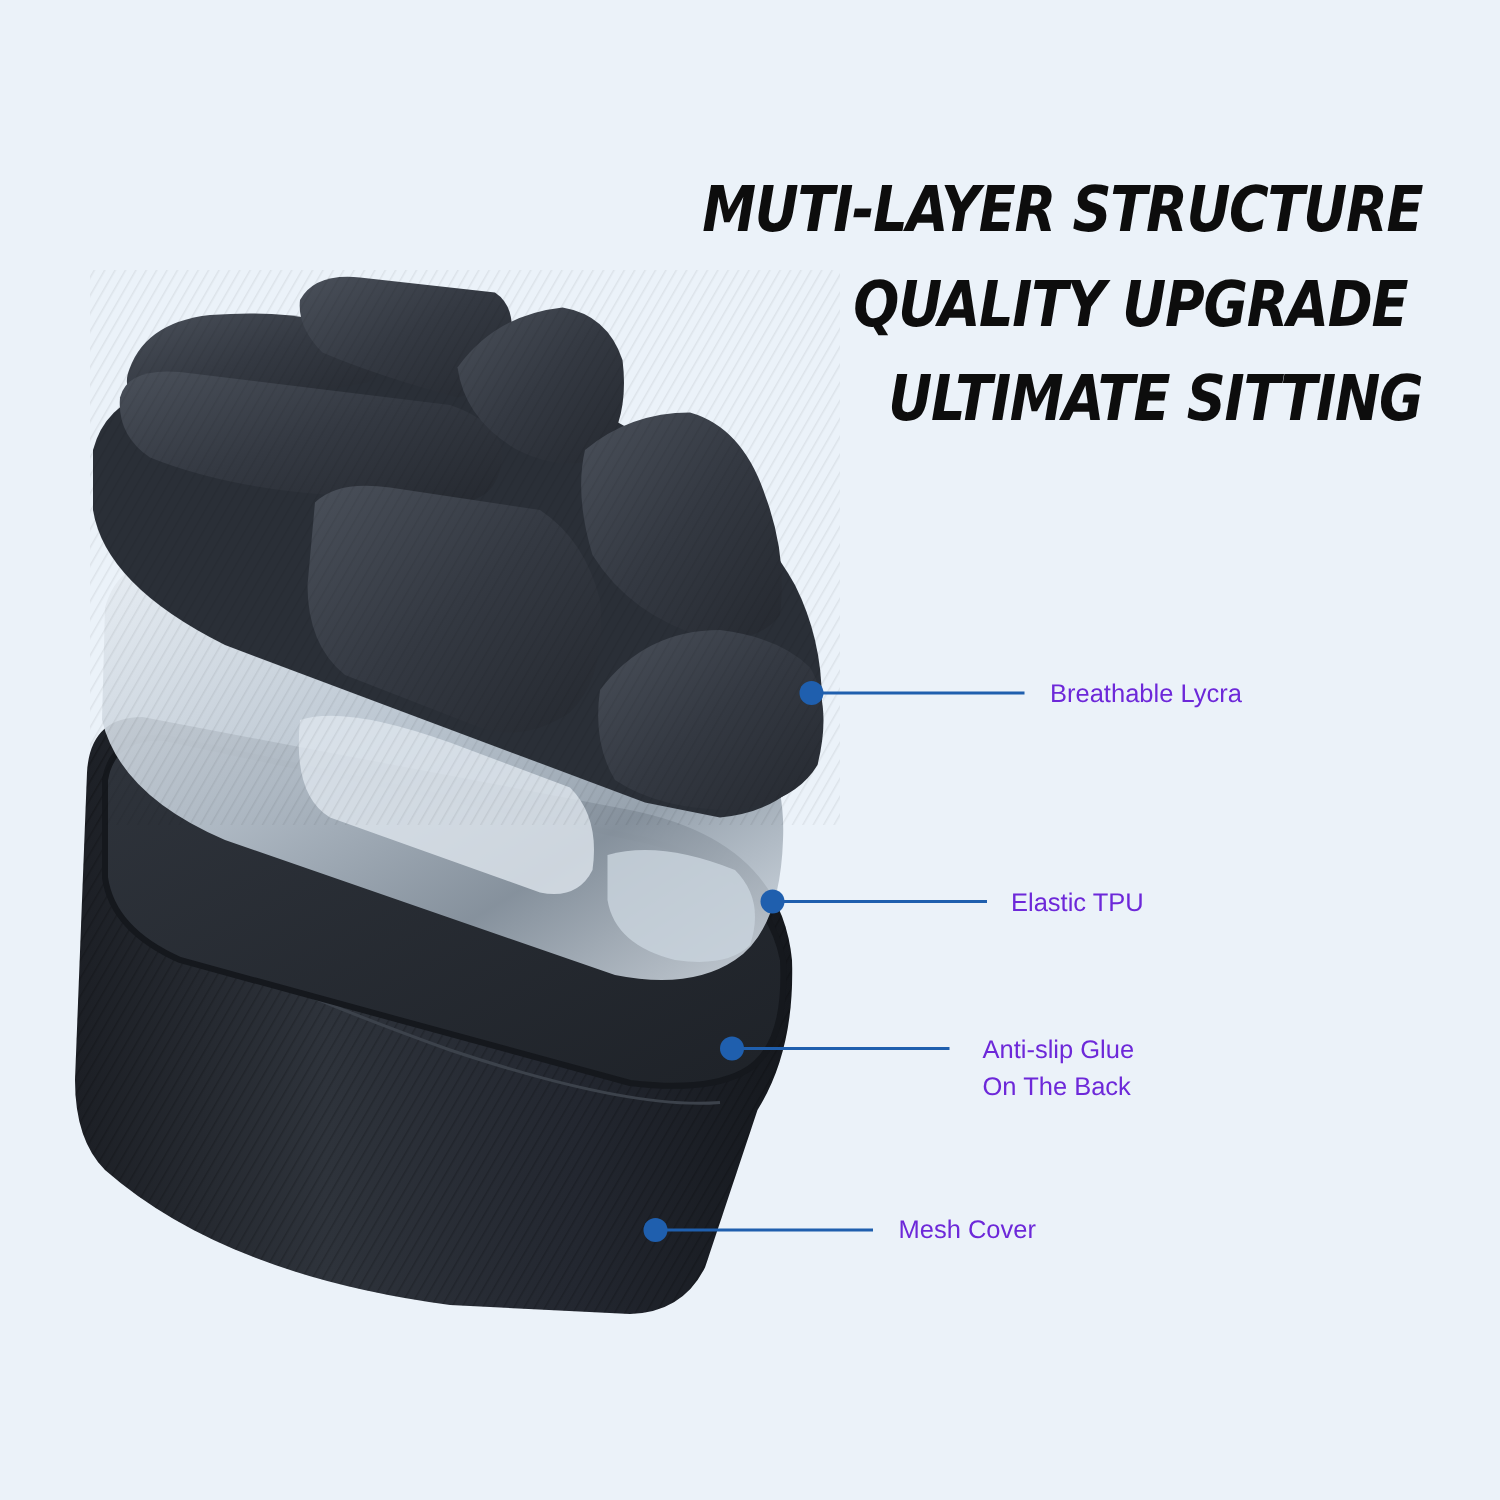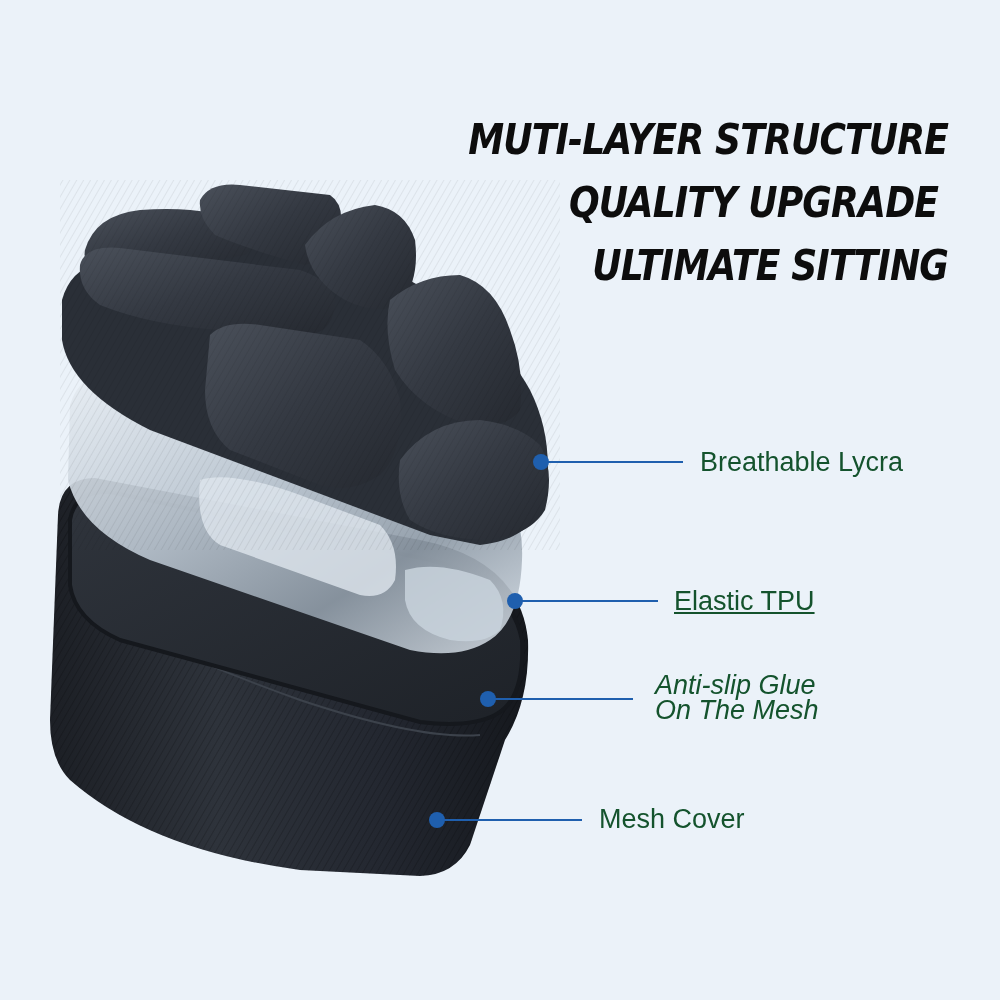--- a/index.html
+++ b/index.html
@@ -1,20 +1,20 @@
 <!DOCTYPE html>
 <html><head>
 <meta charset="utf-8">
 <style>
   html, body { margin:0; padding:0; }
   body { width:1000px; height:1000px; overflow:hidden; background:#ebf2f9; position:relative; font-family:"Liberation Sans", sans-serif; }
   .headline { position:absolute; right:52px; top:108px; text-align:right;font-style:italic; }
   .headline .line { display:block; font-family:"DejaVu Sans", sans-serif; font-weight:bold; color:#0d0d0d; font-size:42px; letter-spacing:-1px; line-height:63px; transform:scaleX(0.86); transform-origin:right center; white-space:nowrap; }
   .art { position:absolute; left:0; top:0; width:1000px; height:1000px; }
-  .callout-label { position:absolute; color:#14532d; font-size:27px; line-height:25px; font-family:"Liberation Sans", sans-serif; }
+  .callout-label { position:absolute; color:#6d28d9; font-size:17px; line-height:25px; font-family:"Liberation Sans", sans-serif; }
 </style>
 </head>
 <body>
 
 <div class="headline">
   <span class="line">MUTI-LAYER STRUCTURE</span>
   <span class="line" style="margin-right:10px">QUALITY UPGRADE</span>
   <span class="line">ULTIMATE SITTING</span>
 </div>
 
@@ -89,18 +89,18 @@
     <line x1="488" y1="699" x2="633" y2="699" stroke="#1f5fae" stroke-width="2"></line>
     <circle cx="488" cy="699" r="8" fill="#1f5fae"></circle>
   </g>
   <g>
     <line x1="437" y1="820" x2="582" y2="820" stroke="#1f5fae" stroke-width="2"></line>
     <circle cx="437" cy="820" r="8" fill="#1f5fae"></circle>
   </g>
 </svg>
 
 <div class="callout-label" style="left:700px; top:450px;">Breathable Lycra</div>
-<div class="callout-label" style="left:674px; top:589px;text-decoration:underline;">Elastic TPU</div>
-<div class="callout-label" style="left:655px; top:673px;font-style:italic;">
+<div class="callout-label" style="left:674px; top:589px;">Elastic TPU</div>
+<div class="callout-label" style="left:655px; top:687px;">
   <div>Anti-slip Glue</div>
-  <div>On The Mesh</div>
+  <div>On The Back</div>
 </div>
 <div class="callout-label" style="left:599px; top:807px;text-align:right;">Mesh Cover</div>
 
 </body></html>

